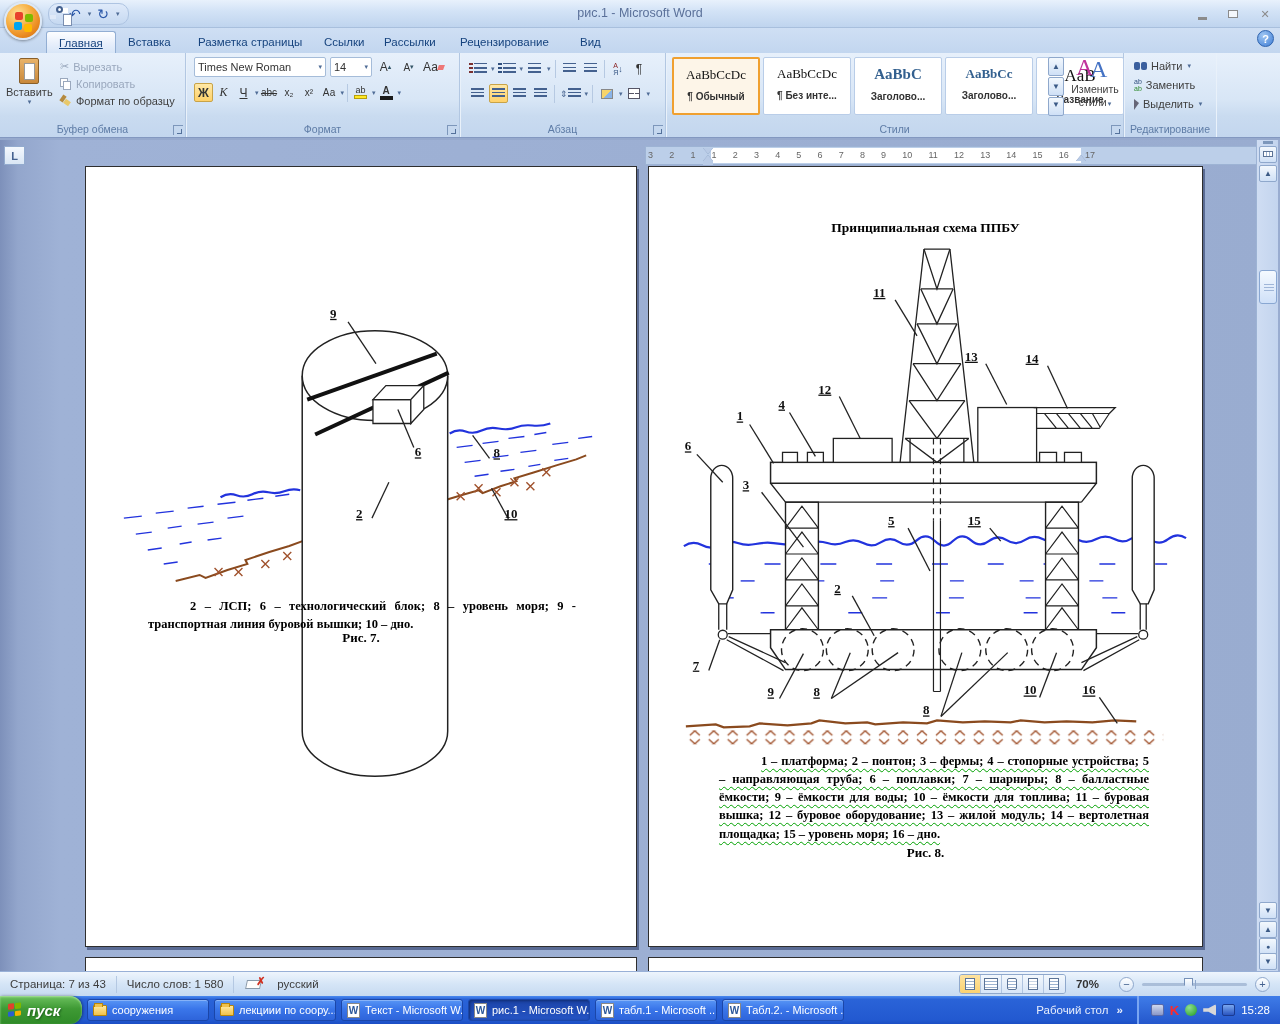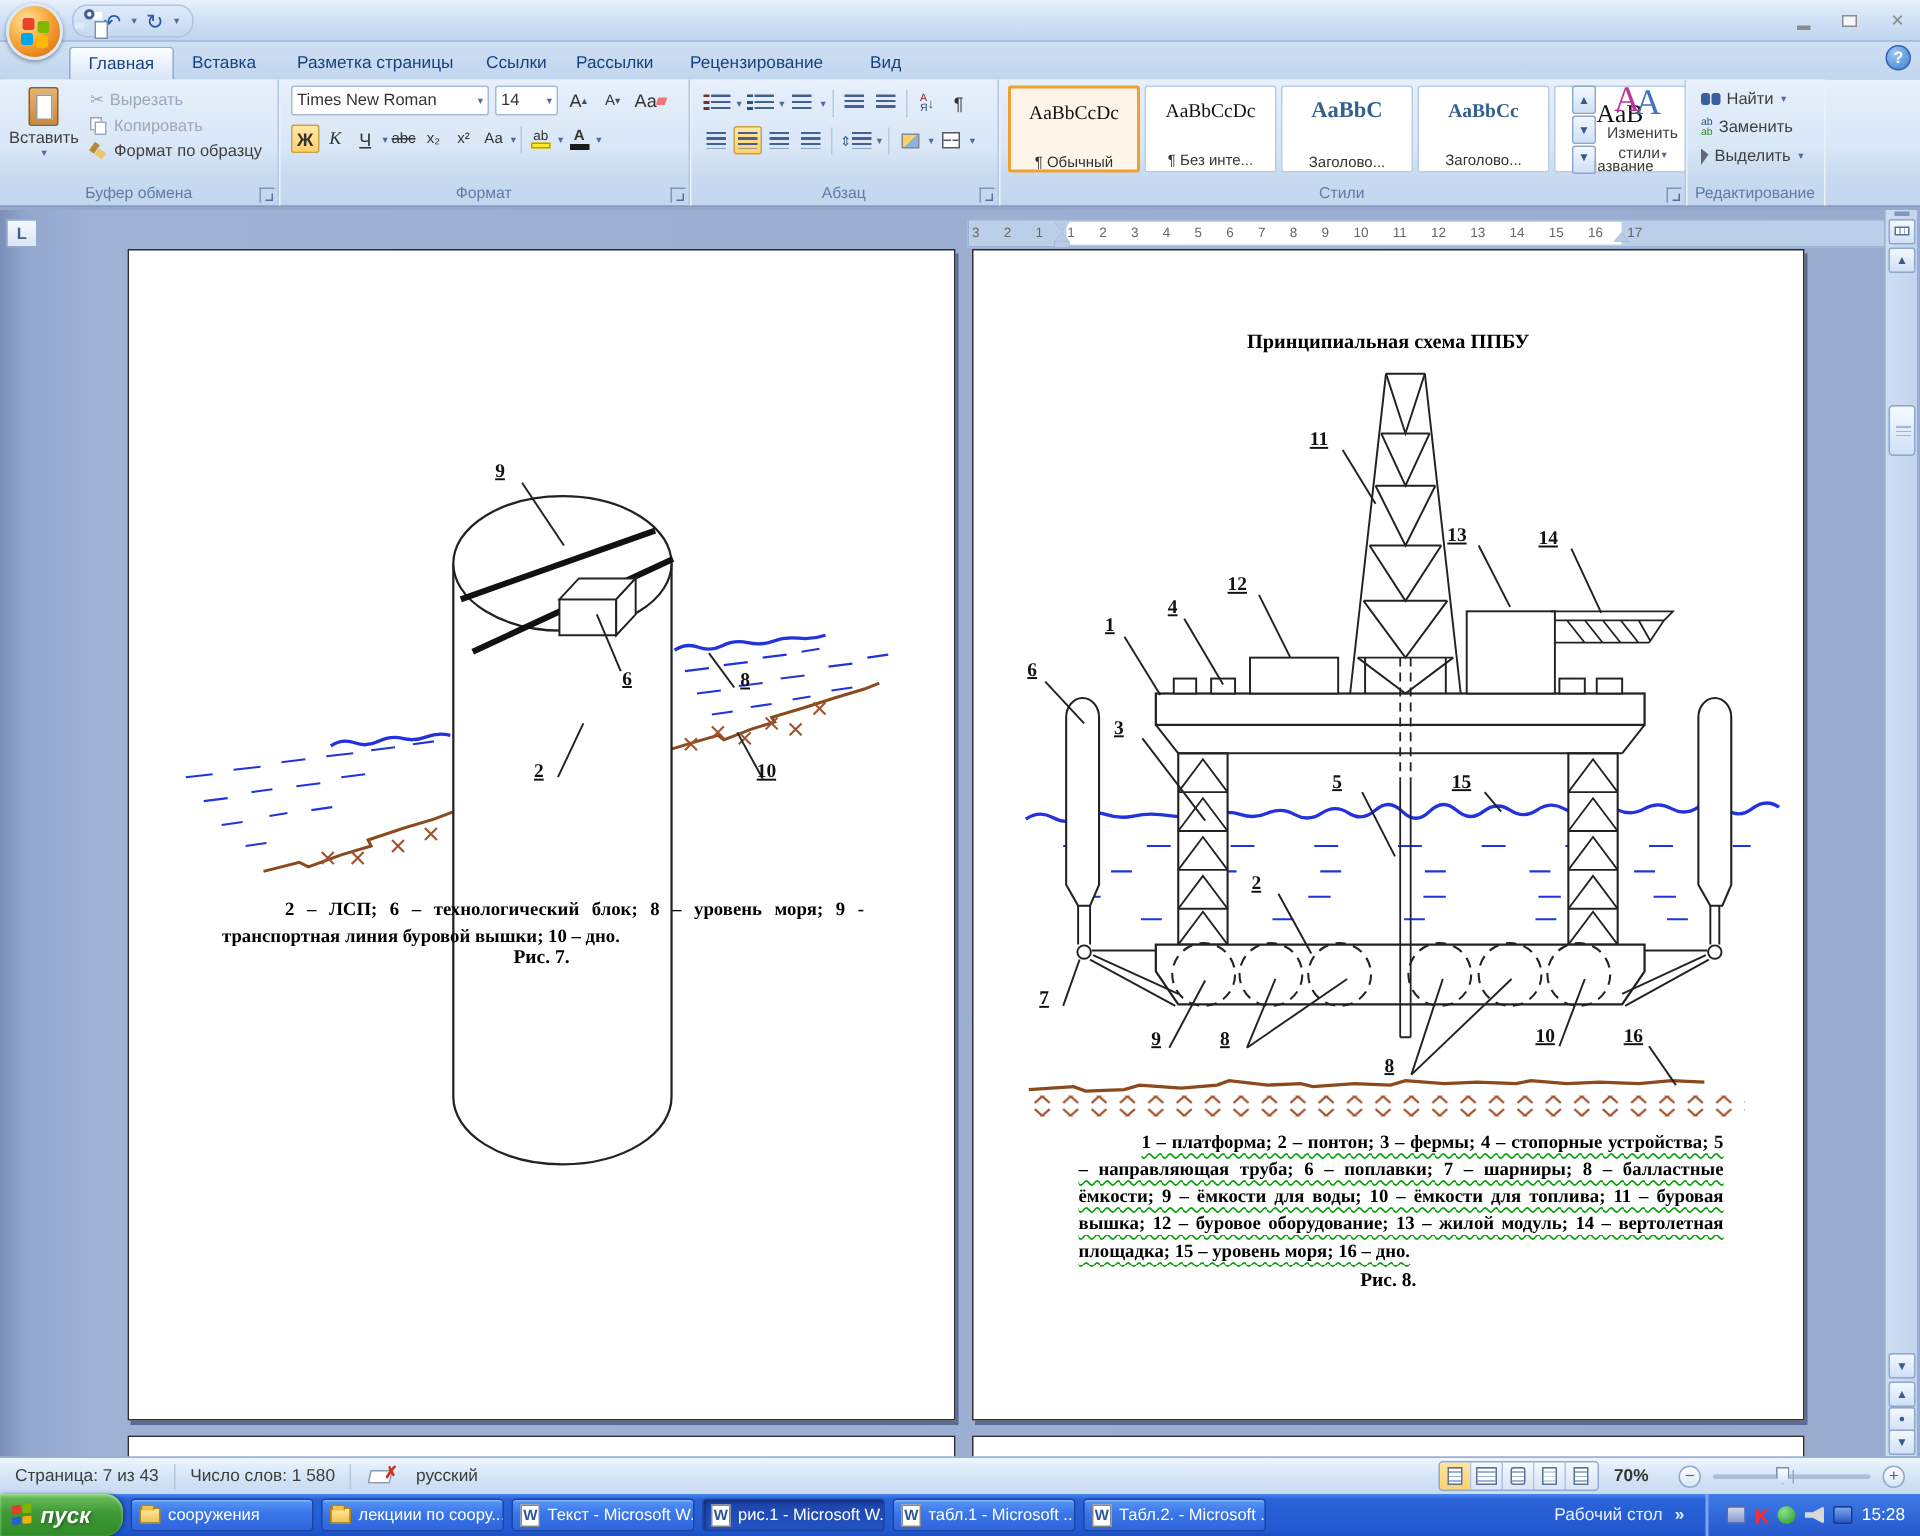--- a/index.html
+++ b/index.html
@@ -30,21 +30,21 @@
     font-size:11px;color:#8b8b8b;line-height:15px;}
   #min-ic{position:absolute;left:6px;top:10px;width:9px;height:3px;background:#8b8b8b;}
   #rest-ic{position:absolute;left:6px;top:3px;width:10px;height:8px;border:1.5px solid #8b8b8b;background:#f4f7fb;}
 
   
   #tabrow{position:absolute;left:0;top:28px;width:1280px;height:25px;
     background:linear-gradient(#cfdff4,#c2d6ef);}
   .rtab{position:absolute;bottom:0;height:22px;padding:0 12px;line-height:22px;
     font-size:11.5px;color:#16437e;}
   .rtab.active{background:linear-gradient(#fdfeff,#e6eefb 60%,#d8e6f7);
-    border:1px solid #92aed3;border-bottom:none;border-radius:3px 3px 0 0;}
+    border:1px solid #92aed3;border-bottom:none;border-radius:3px 3px 0 0;text-decoration:underline;}
   #help-btn{position:absolute;right:6px;top:2px;width:17px;height:17px;border-radius:50%;
     background:radial-gradient(circle at 35% 30%,#9fc6f2,#3f7ed6);color:#fff;
     font-size:11px;font-weight:bold;text-align:center;line-height:17px;border:1px solid #2d62ad;}
 
   
   #ribbon{position:absolute;left:0;top:53px;width:1280px;height:85px;
     background:linear-gradient(#e7f0fb,#d8e6f6 55%,#c9dbf0 75%,#c3d6ee);
     border-bottom:1px solid #8398c0;display:flex;}
   .group{position:relative;height:84px;border-right:1px solid #b2c7e2;box-shadow:1px 0 0 #e9f1fa;}
   .g-label{position:absolute;left:0;bottom:0;width:100%;height:15px;text-align:center;
@@ -69,21 +69,21 @@
   .bullet-col{width:4px;height:11px;margin-right:1px;
     background:repeating-linear-gradient(to bottom,#7a2f2f 0 2px,transparent 2px 4.2px);}
 
   
   .scard{width:88px;height:58px;background:#fff;border:1px solid #b9cde8;border-radius:2px;
     margin-right:3px;padding-top:8px;text-align:center;}
   .scard.sel{border:2px solid #f0a030;background:#fdf5e8;}
   .s-prev{font-family:"Liberation Serif",serif;font-size:13px;color:#111;white-space:nowrap;}
   .s-prev.blue{color:#33608f;font-weight:bold;}
   .s-prev.big{font-size:17px;}
-  .s-name{font-size:10px;color:#333;margin-top:20px;white-space:nowrap;overflow:hidden;}
+  .s-name{font-size:10px;color:#333;margin-top:8px;white-space:nowrap;overflow:hidden;font-weight:bold;}
 
   
   #docarea{position:absolute;left:0;top:140px;width:1280px;height:831px;overflow:hidden;
     background:linear-gradient(90deg,#7d90ba 0,#93a6cc 18px,#9fb2d6 60px,#99acd0 100%);}
   #ruler{position:absolute;left:645px;top:6px;width:612px;height:19px;
     background:#bccfe9;border:1px solid #9db3d4;}
   #ruler .white{position:absolute;left:65px;top:1px;width:370px;height:15px;background:#fff;}
   #ruler .tickrow{position:absolute;left:2px;top:2px;width:447px;height:13px;display:flex;
     justify-content:space-between;align-items:center;}
   #ruler .tickrow span{font-size:9px;color:#666;line-height:13px;}
@@ -173,20 +173,21 @@
   #tray{height:28px;display:flex;align-items:center;gap:6px;padding:0 10px 0 12px;
     background:linear-gradient(#3f7ce8,#2457cc);border-left:2px solid #79a5f2;color:#fff;font-size:11.5px;}
   .tray-ic{width:13px;height:12px;border-radius:2px;flex:none;}
 </style>
 </head>
 <body>
 
 <div id="screen">
 
   <div id="titlebar">
+    <div id="title-text">рис.1 - Microsoft Word</div>
     <div id="qat">
       <span><span id="save-ic"><span class="n"></span><span class="l"></span></span></span>
       <span><span id="prev-ic"><span class="pg"></span><span class="mg"></span></span></span>
       <span class="qat-ic">↶</span>
       <span class="caret">▾</span>
       <span class="qat-ic">↻</span>
       <span class="caret">▾</span>
     </div>
     <div class="win-btn" style="right:66px">
         <span id="min-ic"></span>

